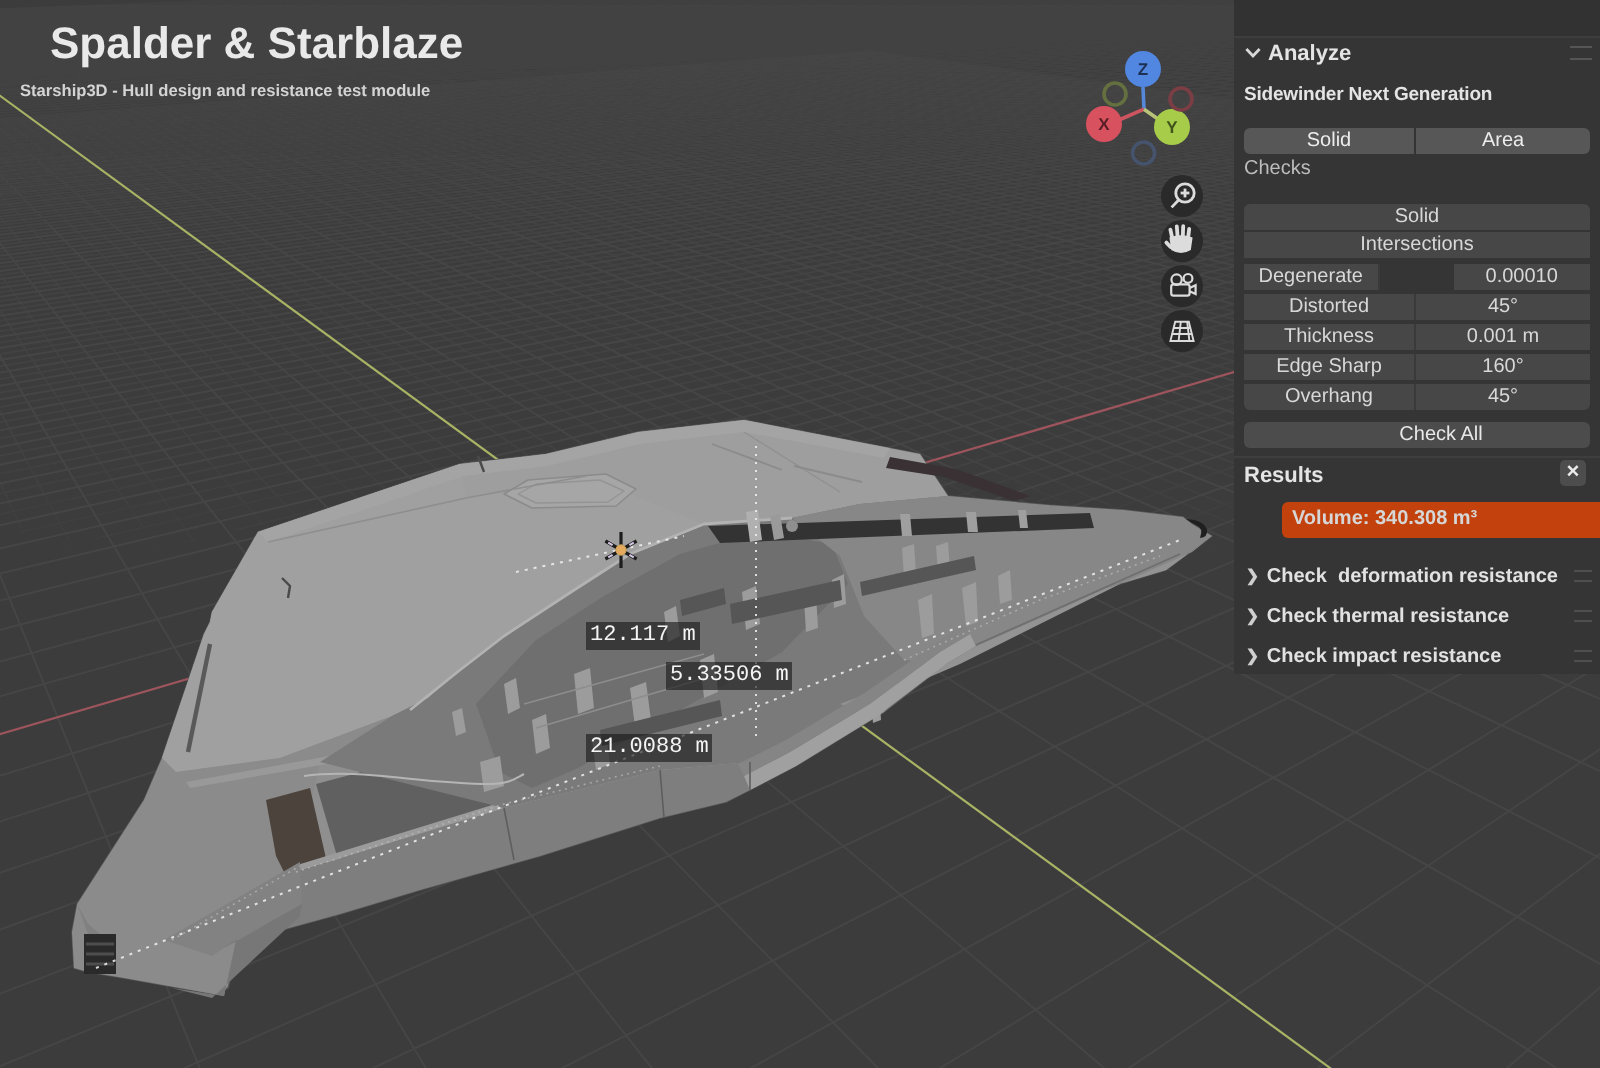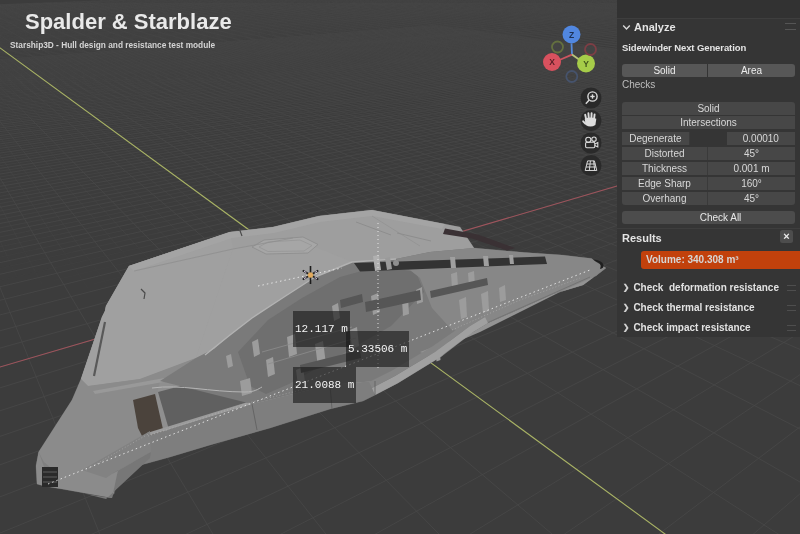--- a/index.html
+++ b/index.html
@@ -1,16 +1,16 @@
 <!DOCTYPE html>
 <html><head><meta charset="utf-8"><style>
 html,body{margin:0;padding:0;background:#222;}
 #app{position:relative;width:800px;height:534px;background:#3c3c3c;overflow:hidden;font-family:"Liberation Sans",sans-serif;}
 #scene{position:absolute;left:0;top:0;}
-.mlabel{position:absolute;font-family:"Liberation Mono",monospace;font-size:11px;line-height:12px;color:#f4f4f4;background:rgba(24,24,24,0.62);padding:12px 2px;white-space:pre;}
+.mlabel{position:absolute;font-family:"Liberation Mono",monospace;font-size:11px;line-height:12px;color:#f4f4f4;background:rgba(24,24,24,0.62);padding:1px 2px;white-space:pre;}
 #title{position:absolute;left:10px;top:9px;color:#e9e9e9;font-size:22px;font-weight:bold;line-height:26px;margin-left:15px;}
 #subtitle{position:absolute;left:10px;top:40px;color:#d4d4d4;font-size:8.3px;font-weight:bold;}
 #panel{position:absolute;left:617px;top:0;width:183px;height:337px;background:#353535;color:#dadada;font-size:10px;}
 #panel .hdr{position:absolute;left:5px;top:21px;font-weight:bold;color:#e4e4e4;font-size:11px;}
 .btnrow{position:absolute;left:5px;width:173px;height:13px;display:flex;}
 .btn{background:#575757;color:#ececec;text-align:center;line-height:13px;font-size:10px;}
 .tblrow{position:absolute;left:5px;width:173px;height:13px;display:flex;}
 .cell{background:#474747;color:#d8d8d8;text-align:center;line-height:13px;font-size:10px;}
 .sec{position:absolute;left:5px;font-weight:bold;color:#e2e2e2;font-size:10px;}
 .chev{display:inline-block;transform:scale(0.8);margin-right:3px;color:#cfcfcf;}
@@ -206,21 +206,21 @@
 <path d="M594.8 144 l3 -1.4 v4.4 l-3 -1.4"></path>
 </g>
 <g stroke="#dcdcdc" stroke-width="0.95" fill="none">
 <path d="M587.6 160.9 h6.8 l2.4 9.6 h-11.6 z"></path>
 <path d="M590.4 160.9 l-1.1 9.6 M593.6 160.9 l1.1 9.6 M586.7 164 h8.6 M585.9 167 h10.2"></path>
 </g>
 </svg>
 <div id="title">Spalder &amp; Starblaze</div>
 <div id="subtitle">Starship3D - Hull design and resistance test module</div>
 <div class="mlabel" style="left:293px;top:311px;">12.117 m</div>
-<div class="mlabel" style="left:346px;top:331px;">5.33506 m</div>
+<div class="mlabel" style="left:333px;top:331px;">5.33506 m</div>
 <div class="mlabel" style="left:293px;top:367px;">21.0088 m</div>
 <div id="panel">
   <div style="position:absolute;left:0;top:0;width:183px;height:18px;background:#323232;border-bottom:1px solid #3e3e3e;"></div>
   <div class="hdr" style="top:21px;"><svg width="9" height="7" style="margin-right:3px;">
           <path d="M1.2 1.5 L4.5 5 L7.8 1.5" stroke="#d8d8d8" stroke-width="1.4" fill="none"></path>
         </svg>Analyze</div>
   <div style="position:absolute;right:4px;top:23px;width:11px;height:5px;border-top:1px solid #555;border-bottom:1px solid #555;"></div>
   <div class="hdr" style="top:42px;font-size:9.5px;letter-spacing:-0.1px;">Sidewinder Next Generation</div>
   <div class="btnrow" style="top:64px;">
     <div class="btn" style="width:85px;border-radius:3px 0 0 3px;border-right:1px solid #343434;">Solid</div>

